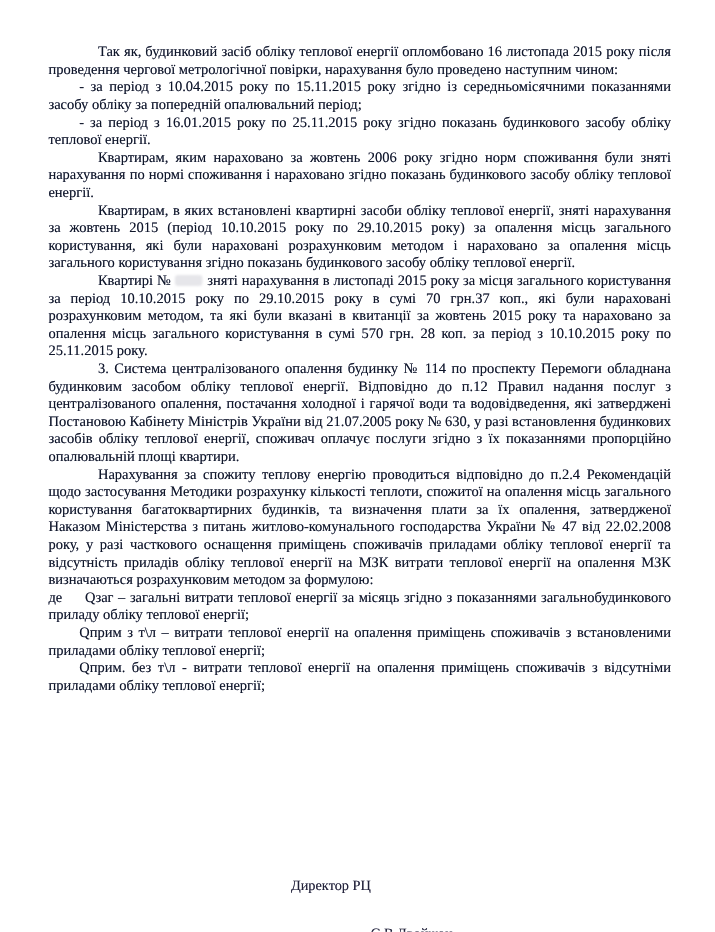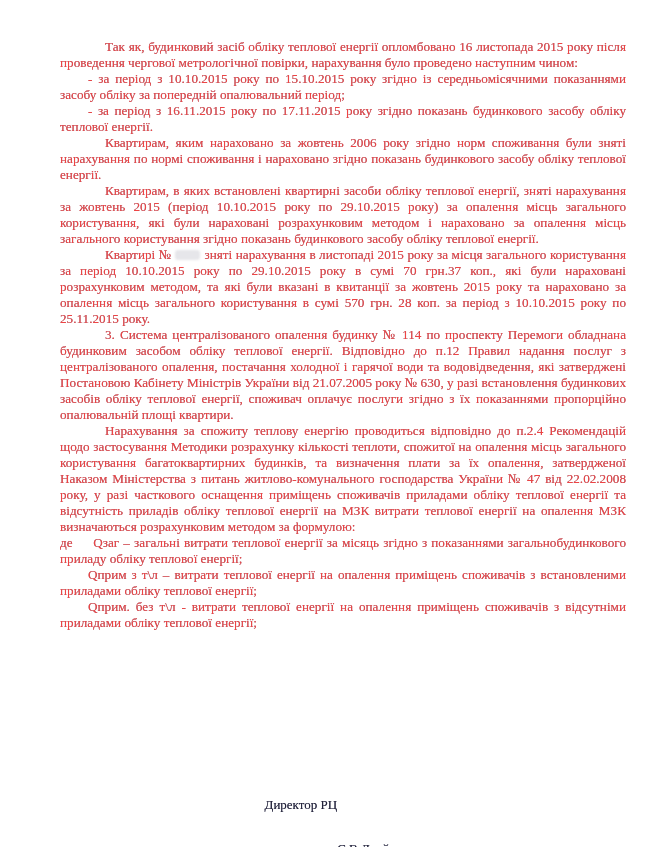--- a/index.html
+++ b/index.html
@@ -11,24 +11,24 @@
     overflow: hidden;
   }
   .page {
     position: absolute;
     left: 0; top: 0;
     width: 650px; height: 847px;
     background: #ffffff;
   }
   .doc-body {
     position: absolute;
-    left: 60px;
+    left: 44px;
     top: 39px;
     width: 566px;
-    color: #ef4444;
+    color: #0f172a;
     font-size: 13.2px;
     line-height: 16px;
     text-align: justify;
     text-shadow: 0 0 0.4px rgba(30,30,70,0.55);
   }
   .doc-body p { margin: 0; }
   .indent      { text-indent: 45px; }
   .indent-sm   { text-indent: 28px; }
   .no-indent   { text-indent: 0; }
   .redacted {
@@ -55,22 +55,22 @@
   .signature-row .sig-left  { padding-left: 8px; }
   .signature-row .sig-right { padding-right: 2px; margin-top: 44px; }
 </style>
 </head>
 <body>
 
 <div class="page">
 
   <div class="doc-body">
     <p class="indent">Так як, будинковий засіб обліку теплової енергії опломбовано 16 листопада 2015 року після проведення чергової метрологічної повірки, нарахування було проведено наступним чином:</p>
-    <p class="indent-sm">- за період з 10.10.2015 року по 15.10.2015 року згідно із середньомісячними показаннями засобу обліку за попередній опалювальний період;</p>
-    <p class="indent-sm">- за період з 16.11.2015 року по 17.11.2015 року згідно показань будинкового засобу обліку теплової енергії.</p>
+    <p class="indent-sm">- за період з 10.04.2015 року по 15.11.2015 року згідно із середньомісячними показаннями засобу обліку за попередній опалювальний період;</p>
+    <p class="indent-sm">- за період з 16.01.2015 року по 25.11.2015 року згідно показань будинкового засобу обліку теплової енергії.</p>
     <p class="indent">Квартирам, яким нараховано за жовтень 2006 року згідно норм споживання були зняті нарахування по нормі споживання і нараховано згідно показань будинкового засобу обліку теплової енергії.</p>
     <p class="indent">Квартирам, в яких встановлені квартирні засоби обліку теплової енергії, зняті нарахування за жовтень 2015 (період 10.10.2015 року по 29.10.2015 року) за опалення місць загального користування, які були нараховані розрахунковим методом і нараховано за опалення місць загального користування згідно показань будинкового засобу обліку теплової енергії.</p>
     <p class="indent"><span>Квартирі №</span><span class="redacted"></span><span>зняті нарахування в листопаді 2015 року за місця загального користування за період 10.10.2015 року по 29.10.2015 року в сумі 70 грн.37 коп., які були нараховані розрахунковим методом, та які були вказані в квитанції за жовтень 2015 року та нараховано за опалення місць загального користування в сумі 570 грн. 28 коп. за період з 10.10.2015 року по 25.11.2015 року.</span></p>
     <p class="indent">3. Система централізованого опалення будинку № 114 по проспекту Перемоги обладнана будинковим засобом обліку теплової енергії. Відповідно до п.12 Правил надання послуг з централізованого опалення, постачання холодної і гарячої води та водовідведення, які затверджені Постановою Кабінету Міністрів України від 21.07.2005 року № 630, у разі встановлення будинкових засобів обліку теплової енергії, споживач оплачує послуги згідно з їх показаннями пропорційно опалювальній площі квартири.</p>
     <p class="indent">Нарахування за спожиту теплову енергію проводиться відповідно до п.2.4 Рекомендацій щодо застосування Методики розрахунку кількості теплоти, спожитої на опалення місць загального користування багатоквартирних будинків, та визначення плати за їх опалення, затвердженої Наказом Міністерства з питань житлово-комунального господарства України № 47 від 22.02.2008 року, у разі часткового оснащення приміщень споживачів приладами обліку теплової енергії та відсутність приладів обліку теплової енергії на МЗК витрати теплової енергії на опалення МЗК визначаються розрахунковим методом за формулою:</p>
     <p class="no-indent">де&nbsp;&nbsp;&nbsp;&nbsp;&nbsp;Qзаг – загальні витрати теплової енергії за місяць згідно з показаннями загальнобудинкового приладу обліку теплової енергії;</p>
     <p class="indent-sm">Qприм з т\л – витрати теплової енергії на опалення приміщень споживачів з встановленими приладами обліку теплової енергії;</p>
     <p class="indent-sm">Qприм. без т\л - витрати теплової енергії на опалення приміщень споживачів з відсутніми приладами обліку теплової енергії;</p>
   </div>
 

